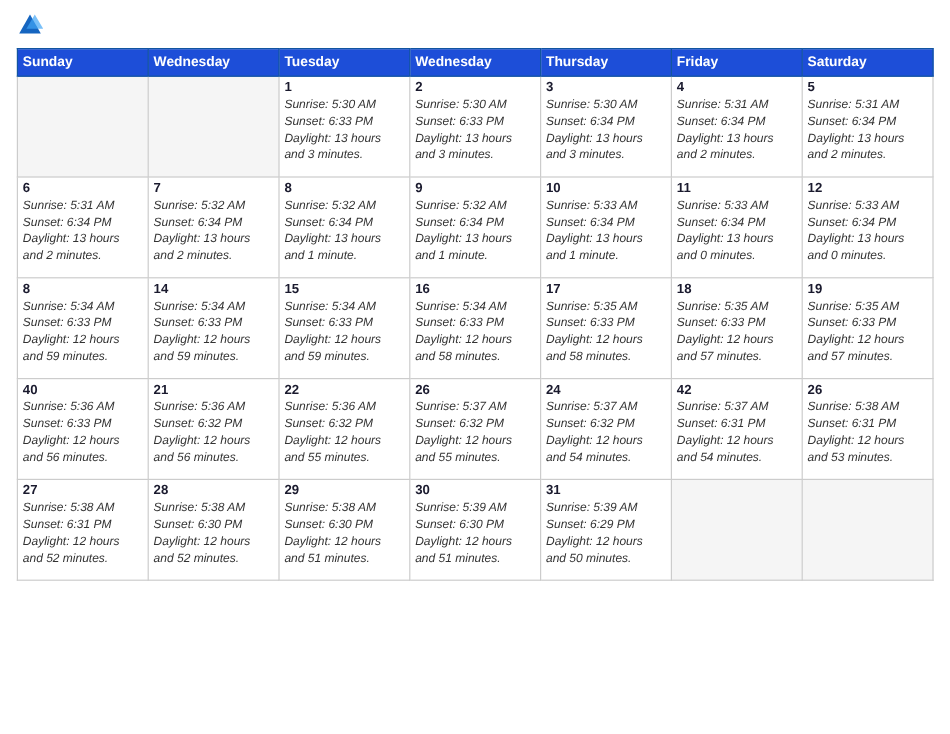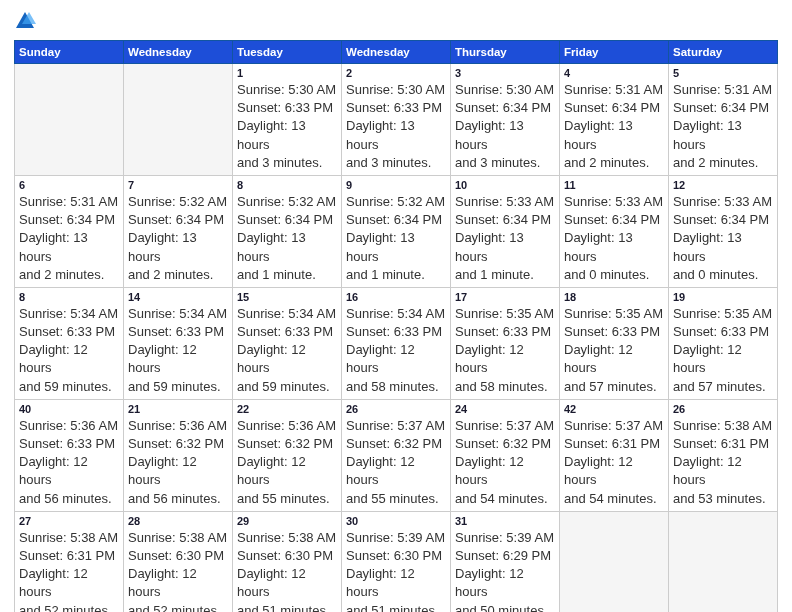--- a/index.html
+++ b/index.html
@@ -87,23 +87,24 @@
       background: #f5f5f5;
     }
     .day-num {
       font-size: 11px;
       font-weight: bold;
       color: #1a1a2e;
       display: block;
       margin-bottom: 2px;
     }
     .day-info {
-      font-size: 13px;
+      font-size: 10px;
       color: #333;
       line-height: 1.4;
+      font-style: italic;
     }
     tr.week-row td {
       height: 84px;
     }
   </style>
 </head>
 <body>
 
 <div class="page">
   <div class="header">

